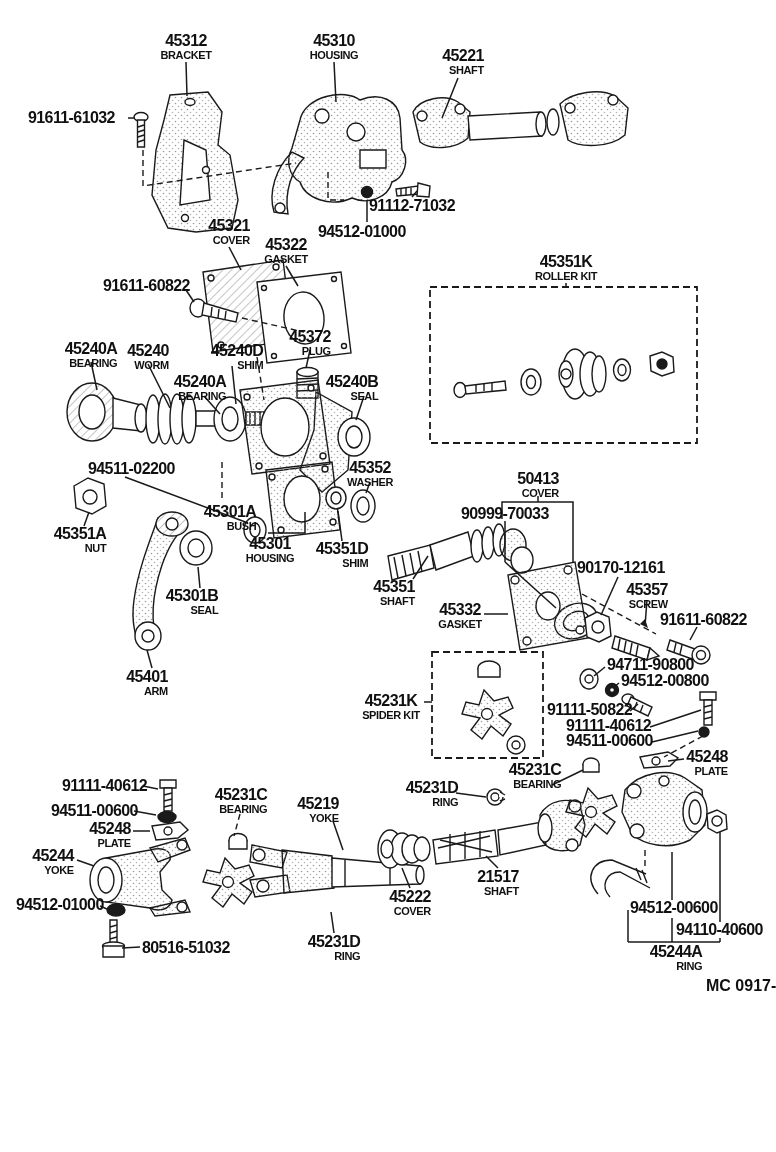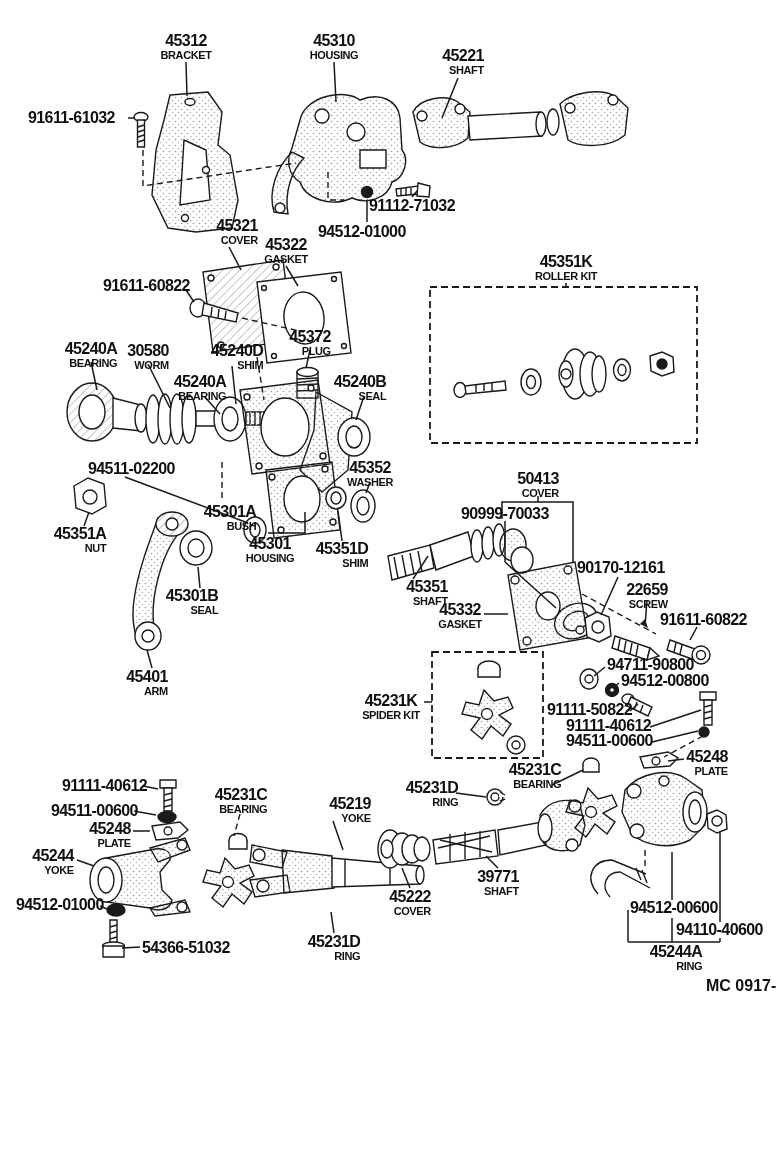--- a/index.html
+++ b/index.html
@@ -453,21 +453,21 @@
       <span class="num">45310</span>
       <span class="sub">HOUSING</span>
     </div>
 <div class="lbl c" style="left:463px;top:48px">
       <span class="num">45221</span>
       <span class="sub">SHAFT</span>
     </div>
 <div class="lbl" style="left:28px;top:110px">
       <span class="num">91611-61032</span>
     </div>
-<div class="lbl c" style="left:237px;top:218px">
+<div class="lbl c" style="left:229px;top:218px">
       <span class="num">45321</span>
       <span class="sub">COVER</span>
     </div>
 <div class="lbl c" style="left:286px;top:237px">
       <span class="num">45322</span>
       <span class="sub">GASKET</span>
     </div>
 <div class="lbl" style="left:369px;top:198px">
       <span class="num">91112-71032</span>
     </div>
@@ -479,36 +479,36 @@
       <span class="sub">ROLLER KIT</span>
     </div>
 <div class="lbl" style="left:103px;top:278px">
       <span class="num">91611-60822</span>
     </div>
 <div class="lbl c" style="left:91px;top:341px">
       <span class="num">45240A</span>
       <span class="sub">BEARING</span>
     </div>
 <div class="lbl c" style="left:148px;top:343px">
-      <span class="num">30580</span>
+      <span class="num">45240</span>
       <span class="sub">WORM</span>
     </div>
 <div class="lbl c" style="left:237px;top:343px">
       <span class="num">45240D</span>
       <span class="sub">SHIM</span>
     </div>
 <div class="lbl c" style="left:200px;top:374px">
       <span class="num">45240A</span>
       <span class="sub">BEARING</span>
     </div>
 <div class="lbl c" style="left:310px;top:329px">
       <span class="num">45372</span>
       <span class="sub">PLUG</span>
     </div>
-<div class="lbl c" style="left:360px;top:374px">
+<div class="lbl c" style="left:352px;top:374px">
       <span class="num">45240B</span>
       <span class="sub">SEAL</span>
     </div>
 <div class="lbl" style="left:88px;top:461px">
       <span class="num">94511-02200</span>
     </div>
 <div class="lbl c" style="left:80px;top:526px">
       <span class="num">45351A</span>
       <span class="sub">NUT</span>
     </div>
@@ -529,40 +529,40 @@
       <span class="sub">SHIM</span>
     </div>
 <div class="lbl c" style="left:192px;top:588px">
       <span class="num">45301B</span>
       <span class="sub">SEAL</span>
     </div>
 <div class="lbl c" style="left:147px;top:669px">
       <span class="num">45401</span>
       <span class="sub">ARM</span>
     </div>
-<div class="lbl c" style="left:427px;top:579px">
+<div class="lbl c" style="left:394px;top:579px">
       <span class="num">45351</span>
       <span class="sub">SHAFT</span>
     </div>
 <div class="lbl" style="left:461px;top:506px">
       <span class="num">90999-70033</span>
     </div>
 <div class="lbl c" style="left:538px;top:471px">
       <span class="num">50413</span>
       <span class="sub">COVER</span>
     </div>
 <div class="lbl c" style="left:460px;top:602px">
       <span class="num">45332</span>
       <span class="sub">GASKET</span>
     </div>
 <div class="lbl" style="left:577px;top:560px">
       <span class="num">90170-12161</span>
     </div>
 <div class="lbl c" style="left:647px;top:582px">
-      <span class="num">22659</span>
+      <span class="num">45357</span>
       <span class="sub">SCREW</span>
     </div>
 <div class="lbl" style="left:660px;top:612px">
       <span class="num">91611-60822</span>
     </div>
 <div class="lbl" style="left:607px;top:657px">
       <span class="num">94711-90800</span>
     </div>
 <div class="lbl" style="left:621px;top:673px">
       <span class="num">94512-00800</span>
@@ -603,36 +603,36 @@
       <span class="sub">PLATE</span>
     </div>
 <div class="lbl c" style="left:53px;top:848px">
       <span class="num">45244</span>
       <span class="sub">YOKE</span>
     </div>
 <div class="lbl" style="left:16px;top:897px">
       <span class="num">94512-01000</span>
     </div>
 <div class="lbl" style="left:142px;top:940px">
-      <span class="num">54366-51032</span>
-    </div>
-<div class="lbl c" style="left:350px;top:796px">
+      <span class="num">80516-51032</span>
+    </div>
+<div class="lbl c" style="left:318px;top:796px">
       <span class="num">45219</span>
       <span class="sub">YOKE</span>
     </div>
 <div class="lbl c" style="left:432px;top:780px">
       <span class="num">45231D</span>
       <span class="sub">RING</span>
     </div>
 <div class="lbl c" style="left:410px;top:889px">
       <span class="num">45222</span>
       <span class="sub">COVER</span>
     </div>
 <div class="lbl c" style="left:498px;top:869px">
-      <span class="num">39771</span>
+      <span class="num">21517</span>
       <span class="sub">SHAFT</span>
     </div>
 <div class="lbl c" style="left:334px;top:934px">
       <span class="num">45231D</span>
       <span class="sub">RING</span>
     </div>
 <div class="lbl" style="left:630px;top:900px">
       <span class="num">94512-00600</span>
     </div>
 <div class="lbl" style="left:676px;top:922px">

